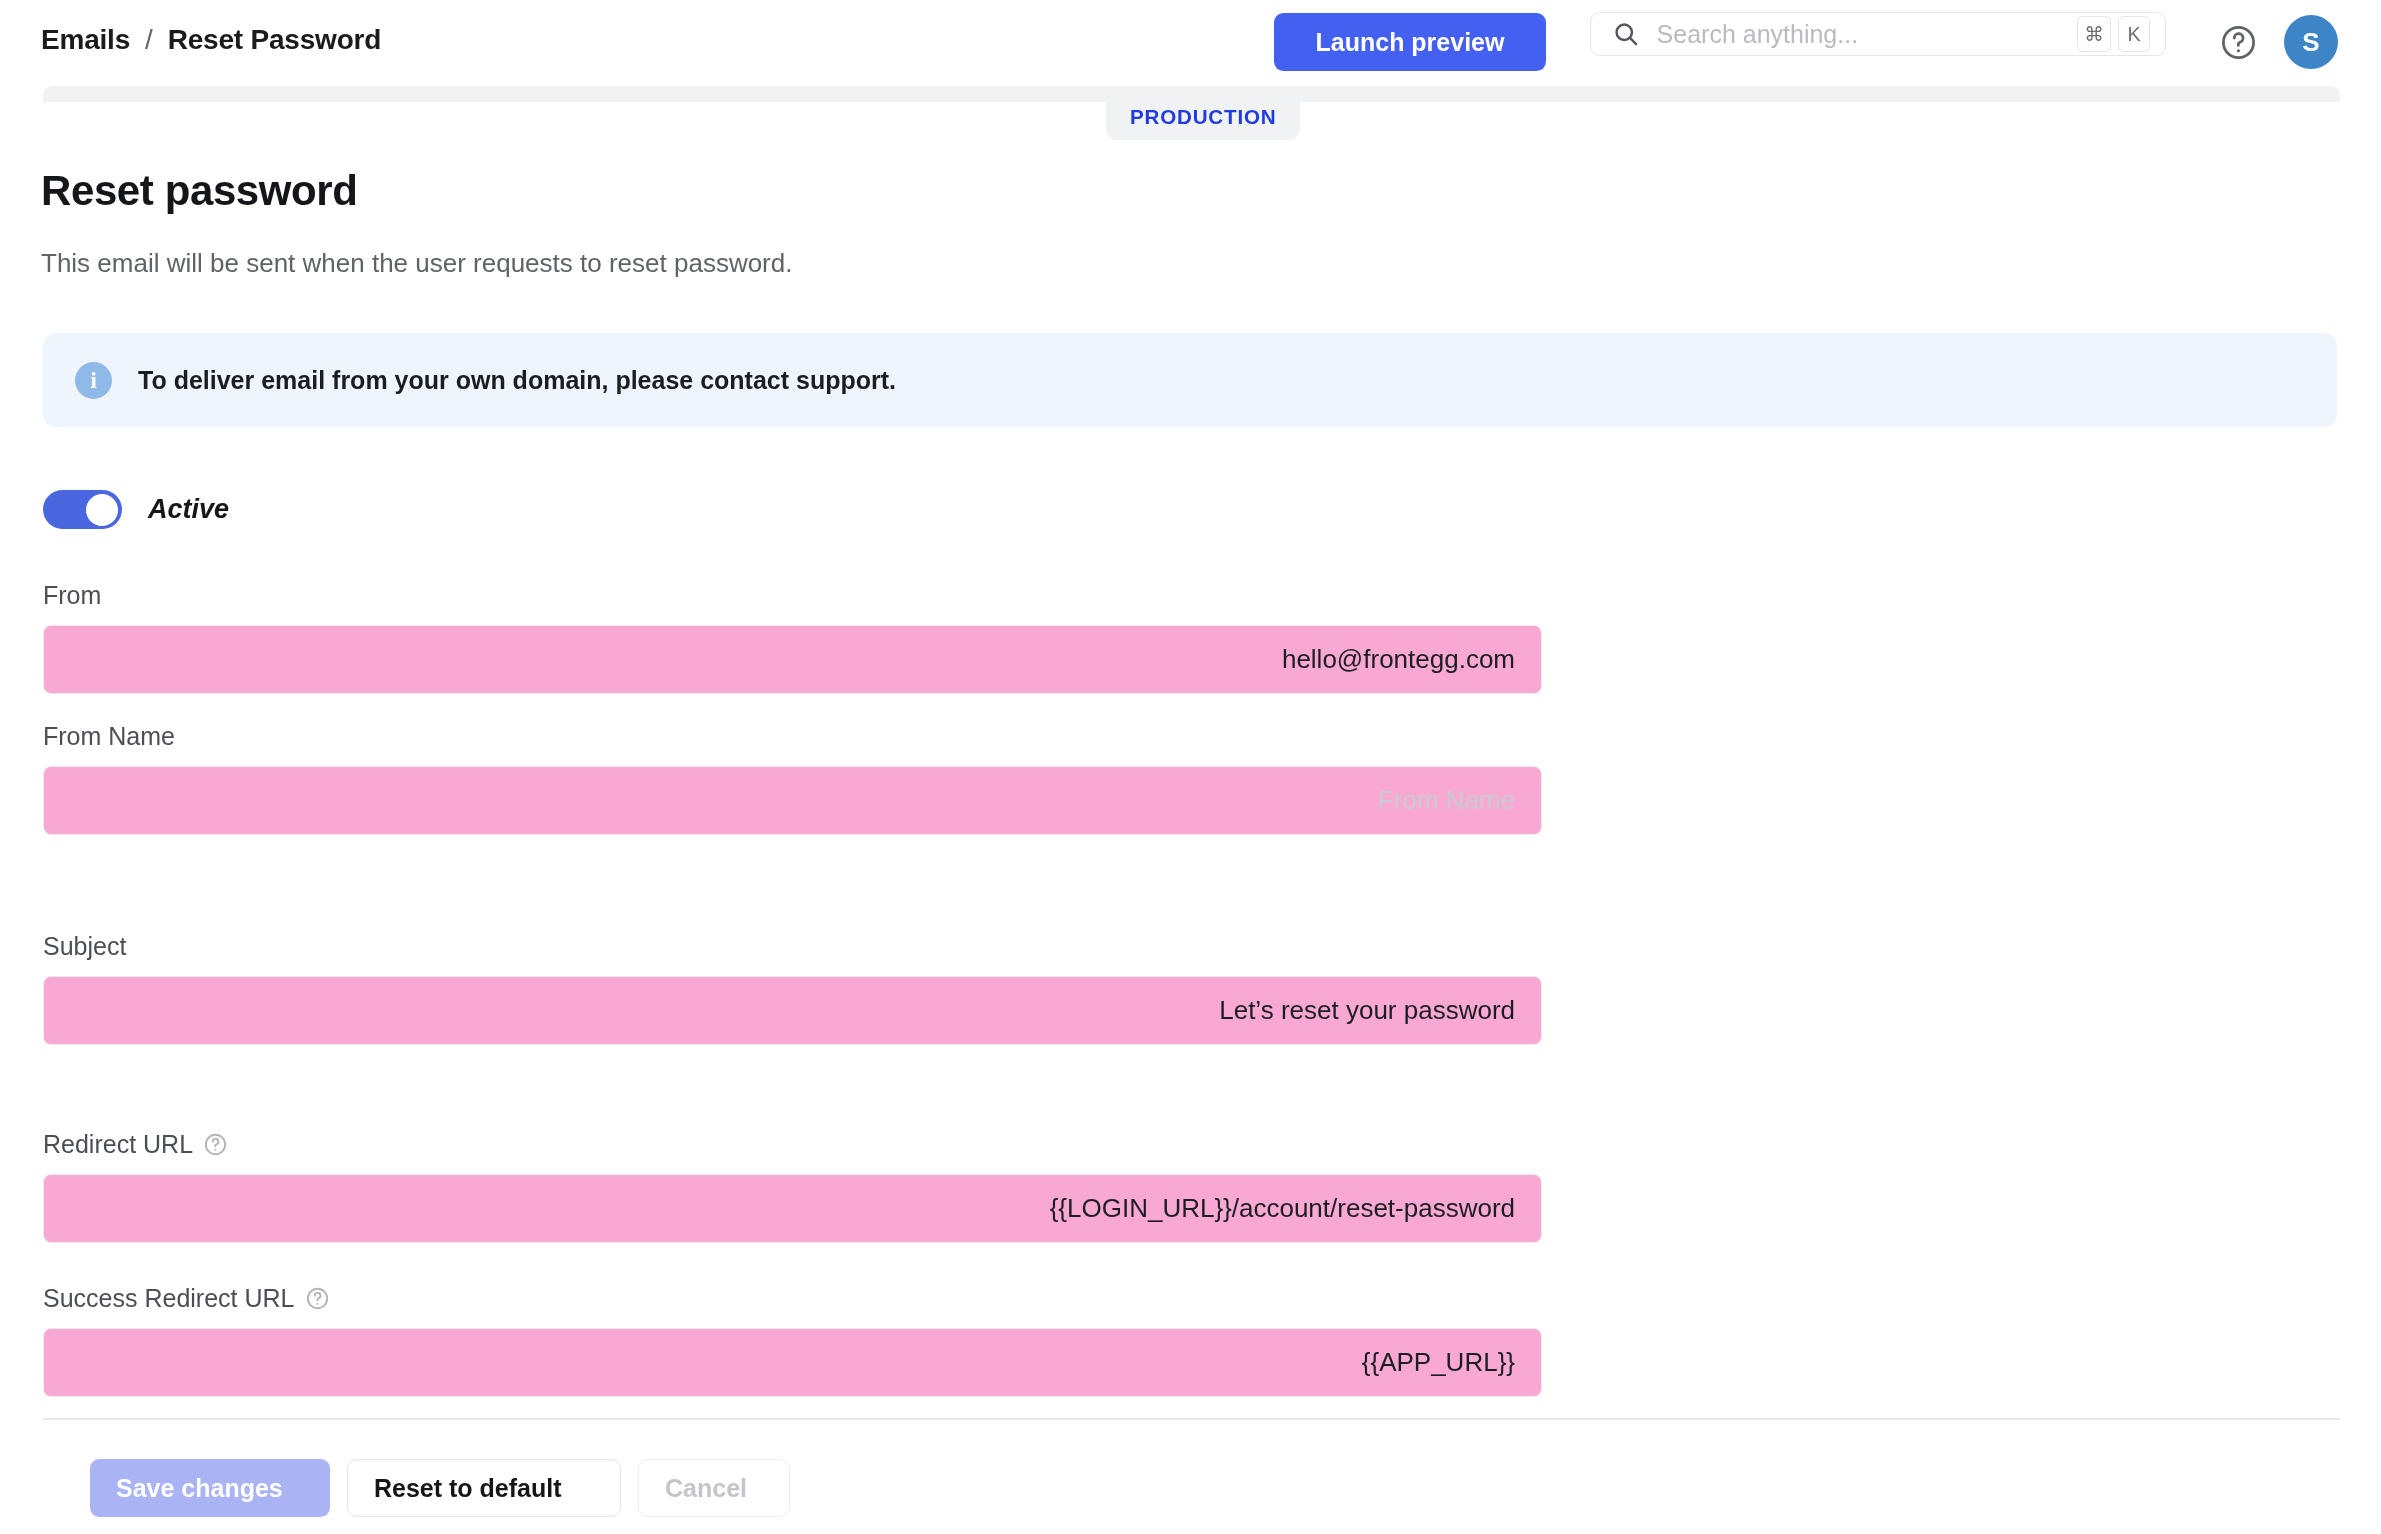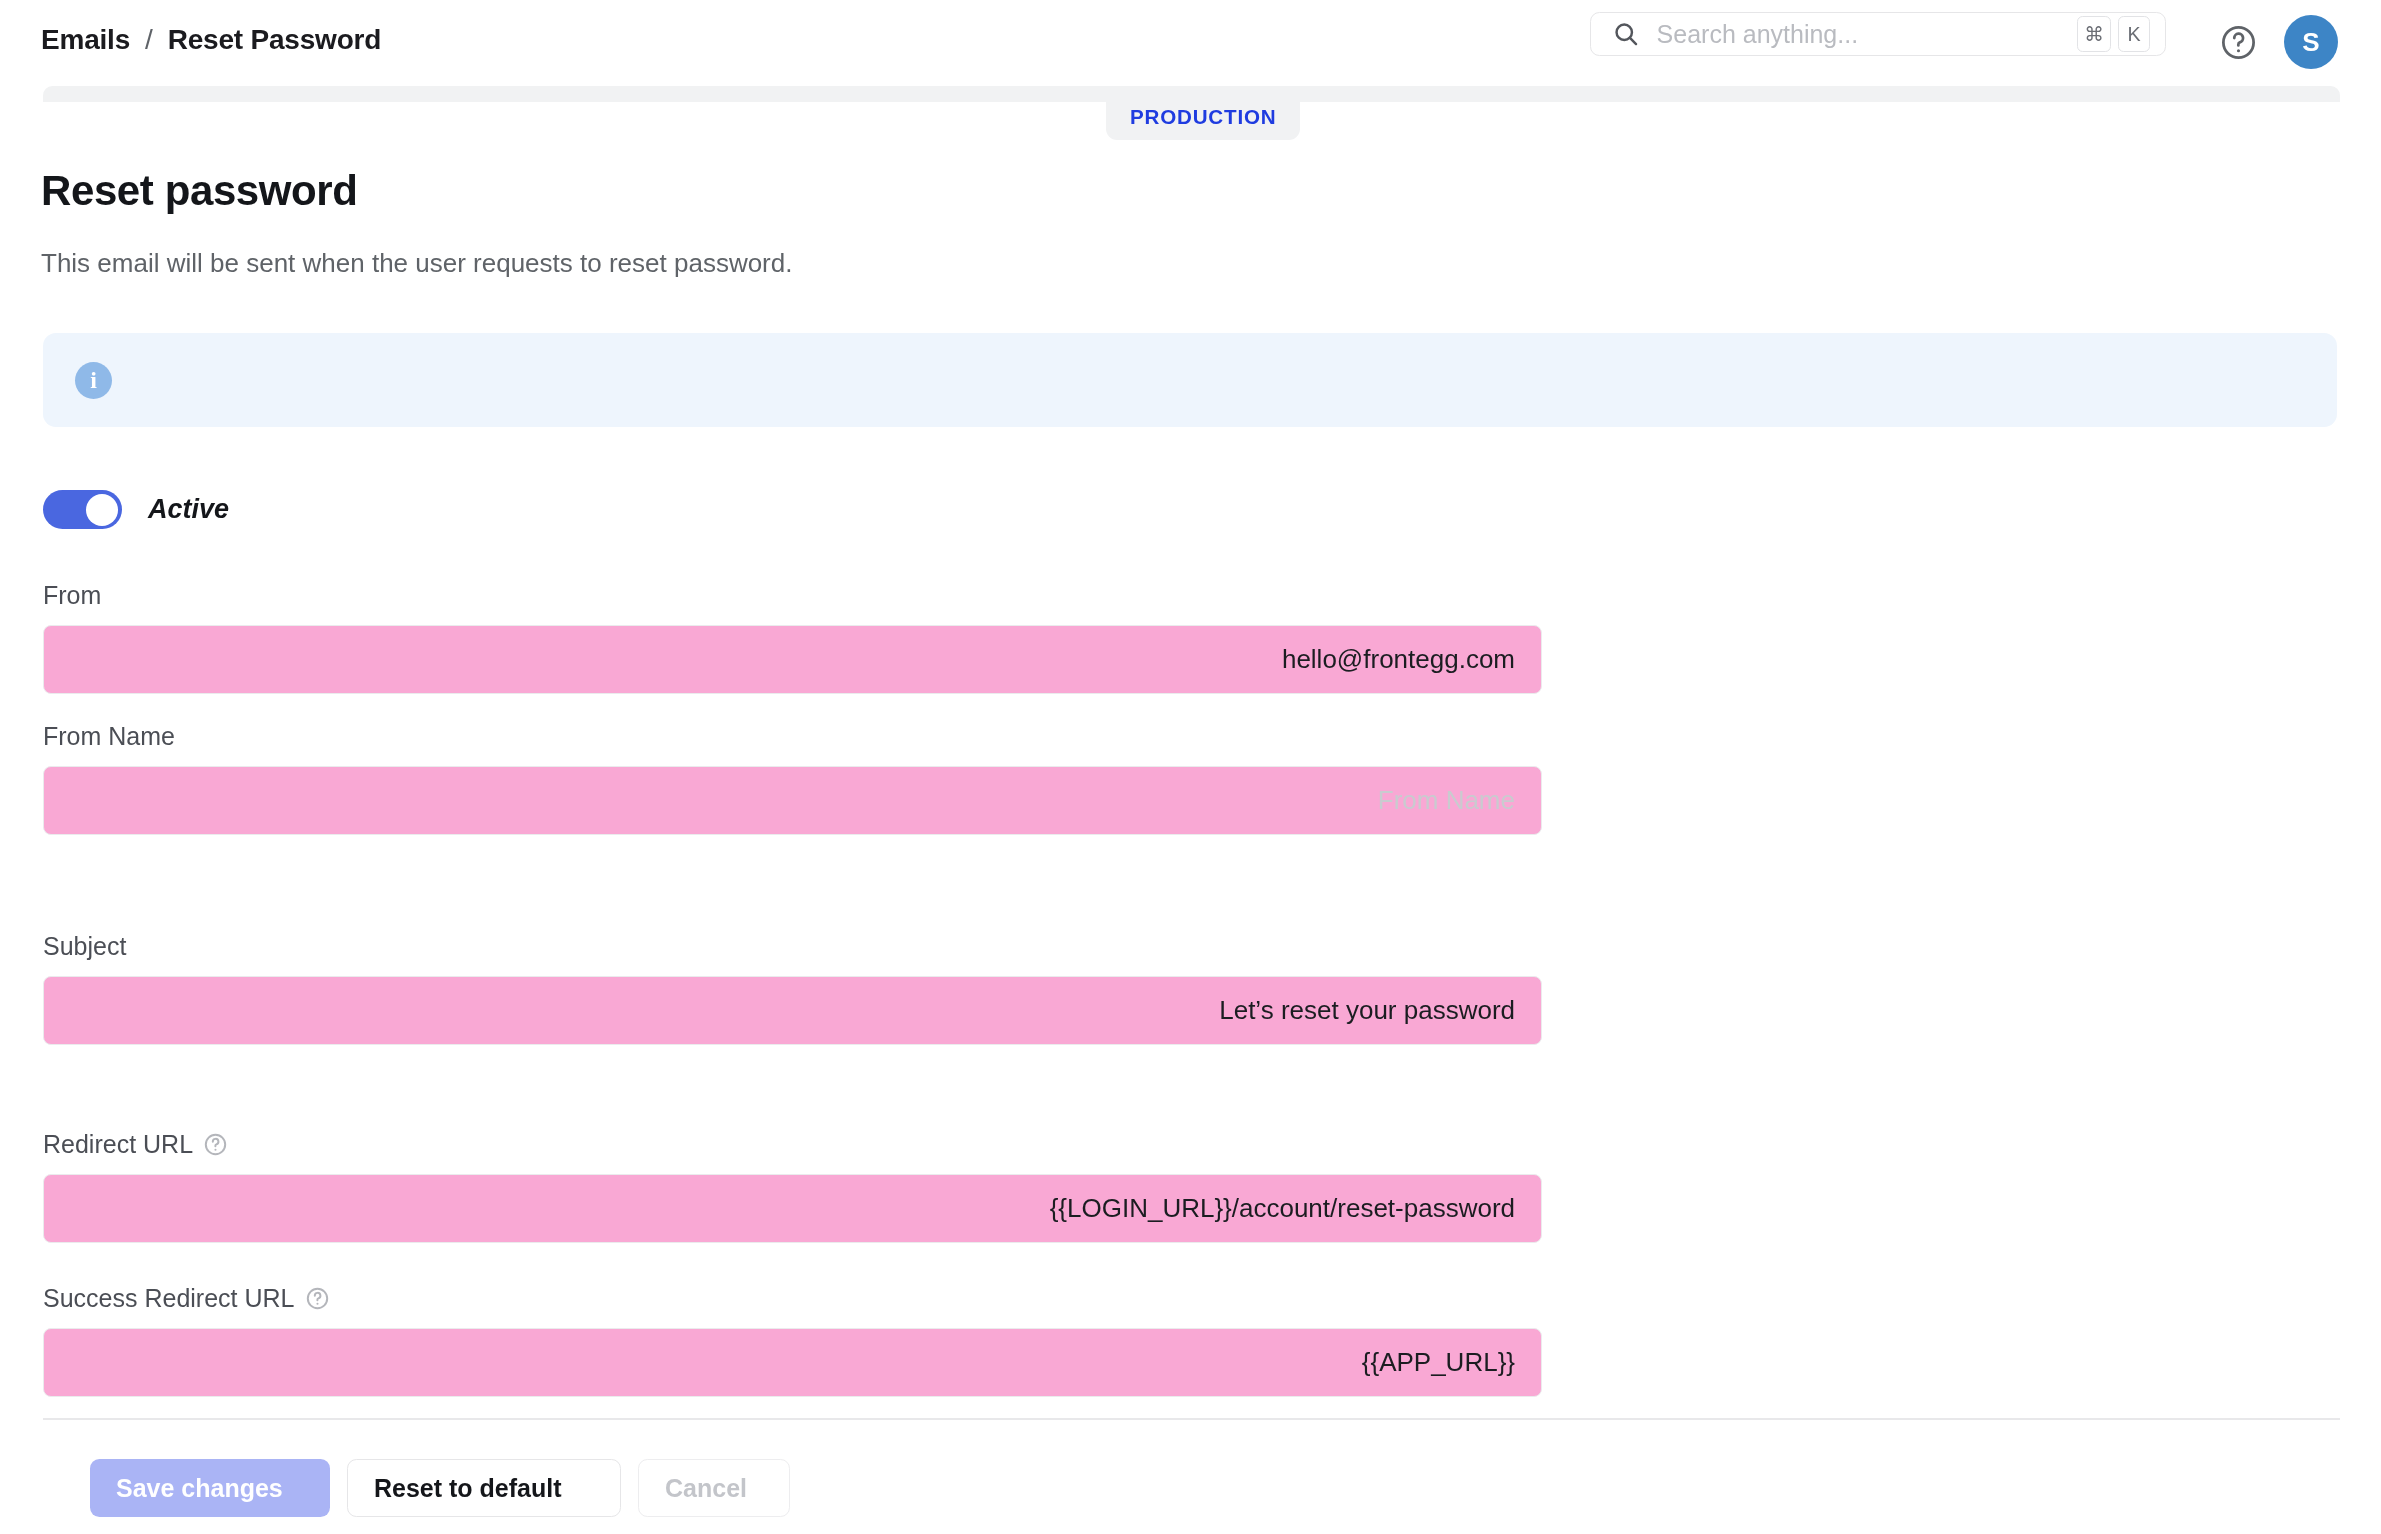--- a/index.html
+++ b/index.html
@@ -192,20 +192,23 @@
 <body>
 
 <div class="topbar">
 
   <div class="breadcrumb">
     <span>Emails</span>
     <span class="crumb-sep">/</span>
     <span class="crumb-current">Reset Password</span>
   </div>
 
+  <button class="launch-btn">
+    <span>Launch preview</span>
+  </button>
 
   <div class="searchbox">
     <span class="search-icon">
       <svg viewBox="0 0 24 24" width="28" height="28" fill="none" stroke="currentColor" stroke-width="2.1" stroke-linecap="round">
         <circle cx="10.5" cy="10.5" r="6.6"></circle>
         <line x1="15.4" y1="15.4" x2="20.6" y2="20.6"></line>
       </svg>
     </span>
     <input class="search-input" type="text" placeholder="Search anything..." style="">
     <span class="kbd-group">
@@ -228,20 +231,21 @@
 </div>
 
 <div class="env-strip"></div>
 <div class="env-badge">PRODUCTION</div>
 
 <div class="page-title">Reset password</div>
 <div class="page-sub">This email will be sent when the user requests to reset password.</div>
 
 <div class="info-banner">
   <span class="info-icon">i</span>
+  <span class="info-text">To deliver email from your own domain, please contact support.</span>
 </div>
 
 <div class="toggle-row">
   <div class="toggle">
     <div class="toggle-knob"></div>
   </div>
   <span class="toggle-label">Active</span>
 </div>
 
 <div class="field f-from">

